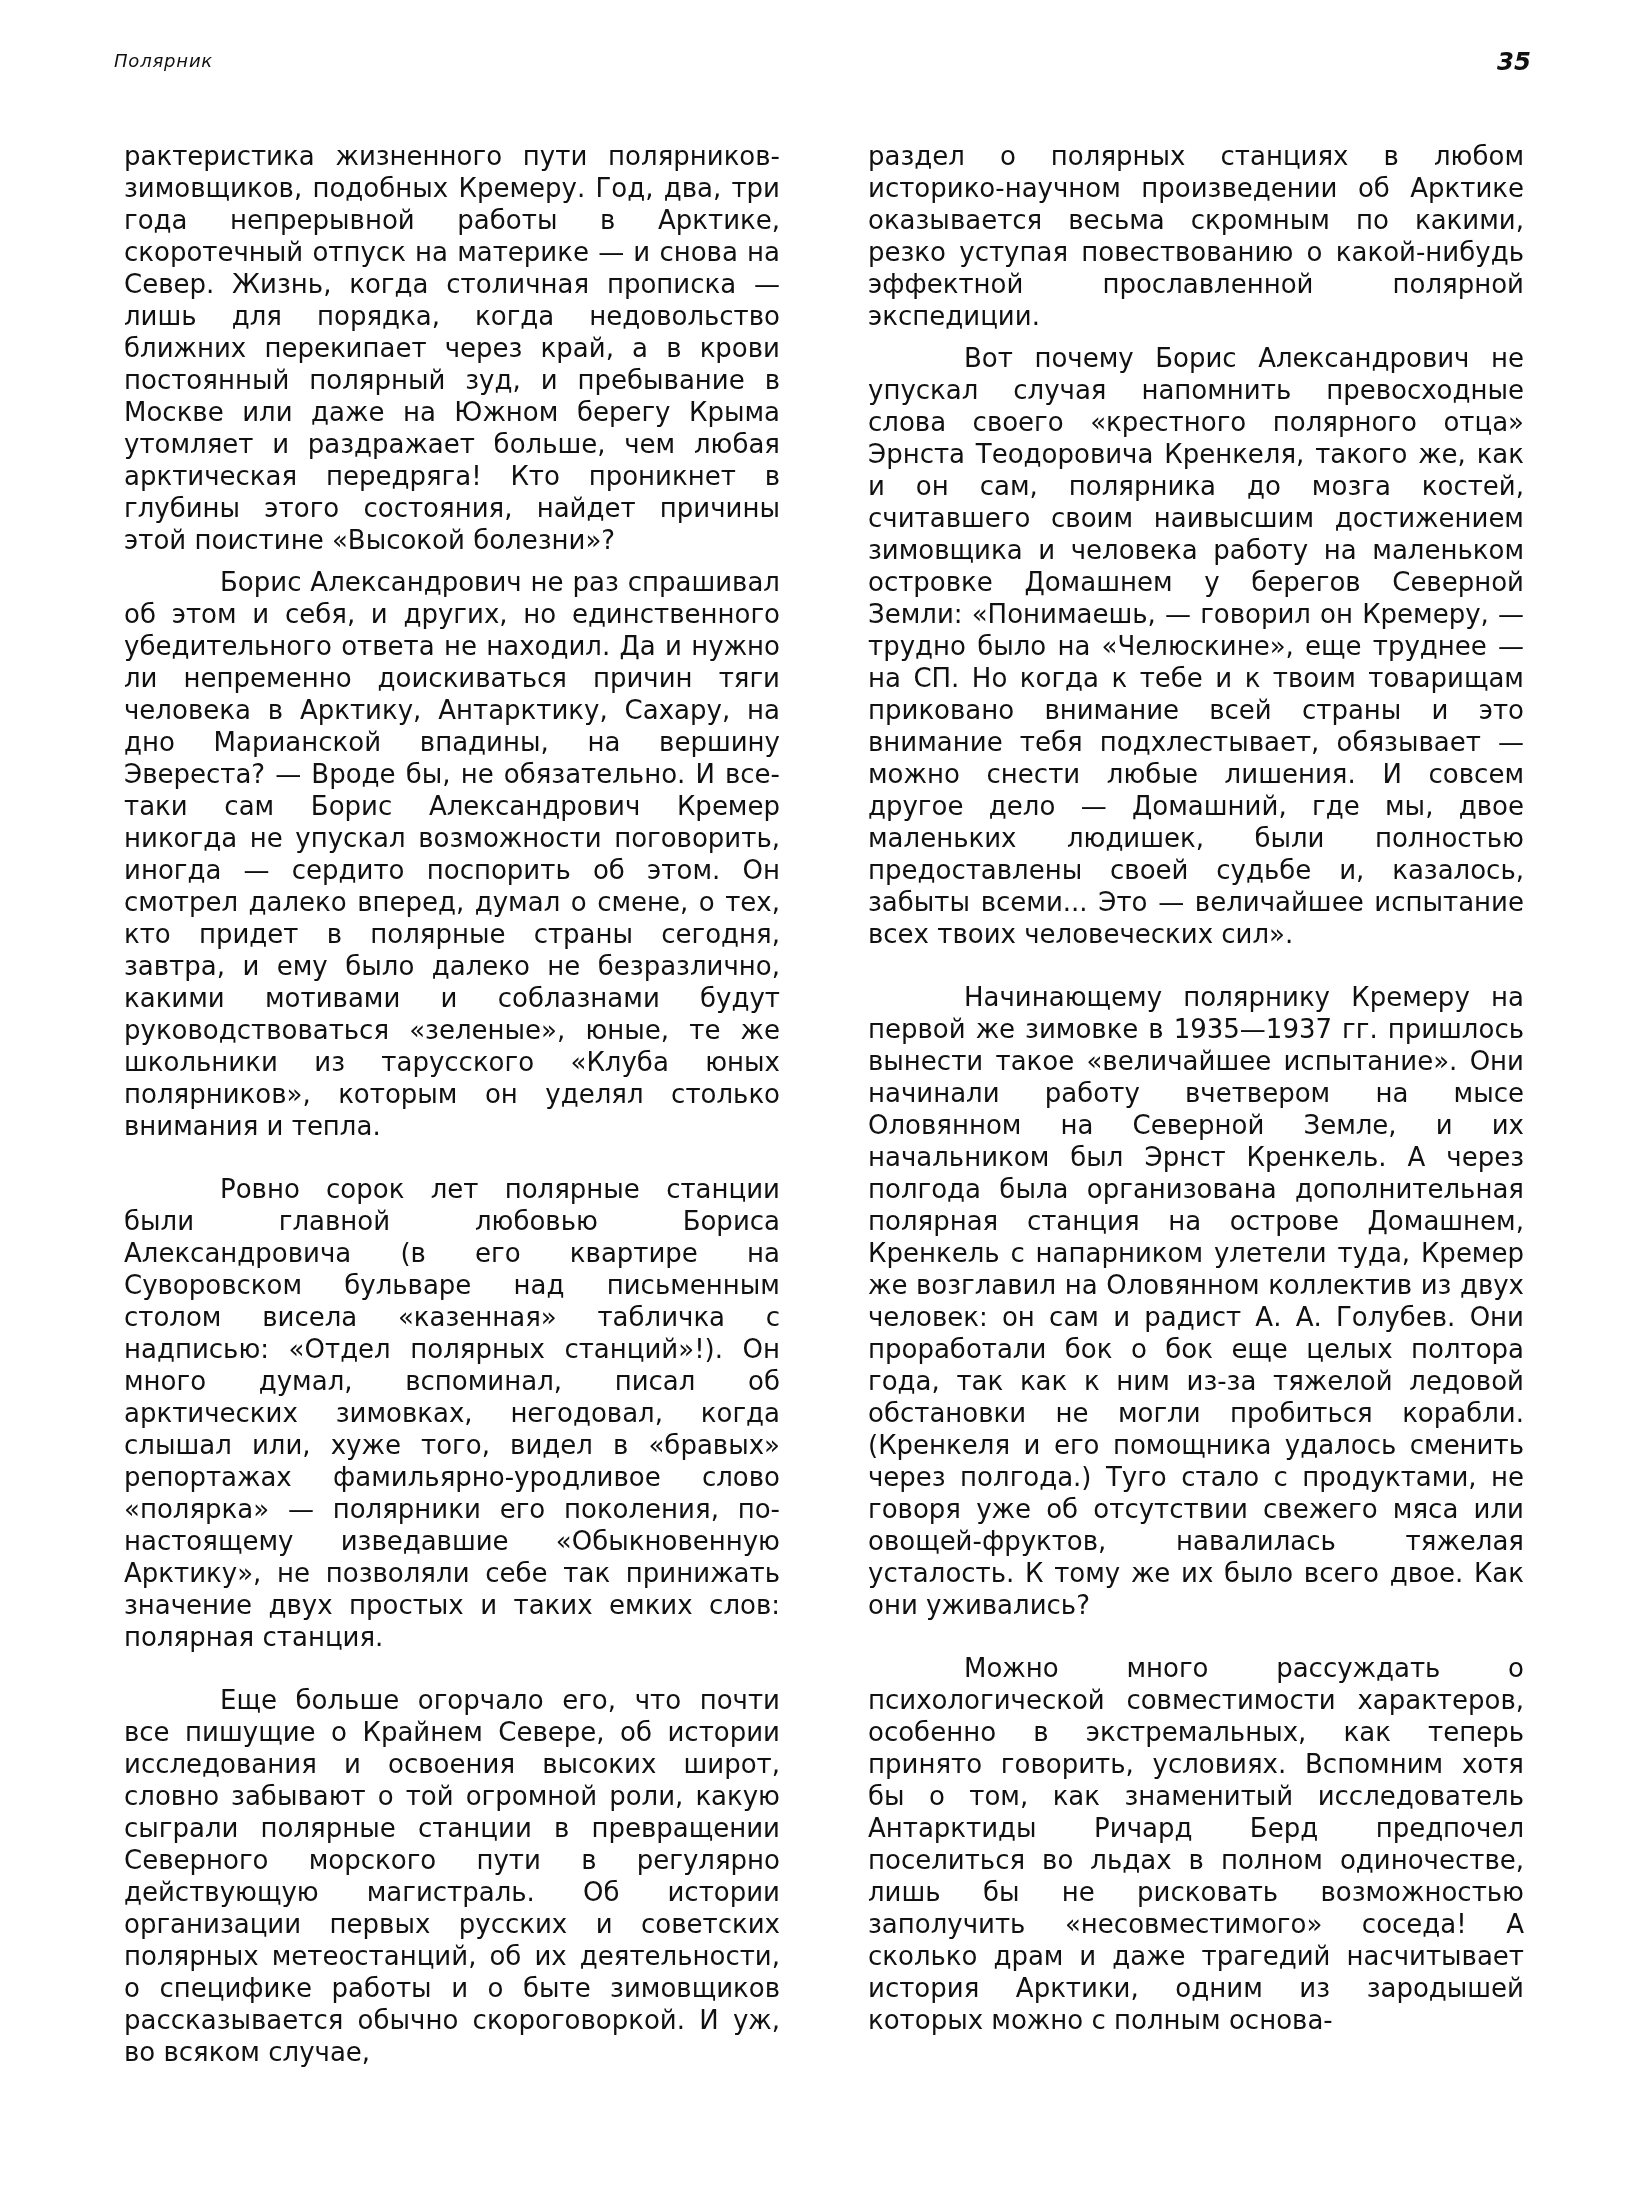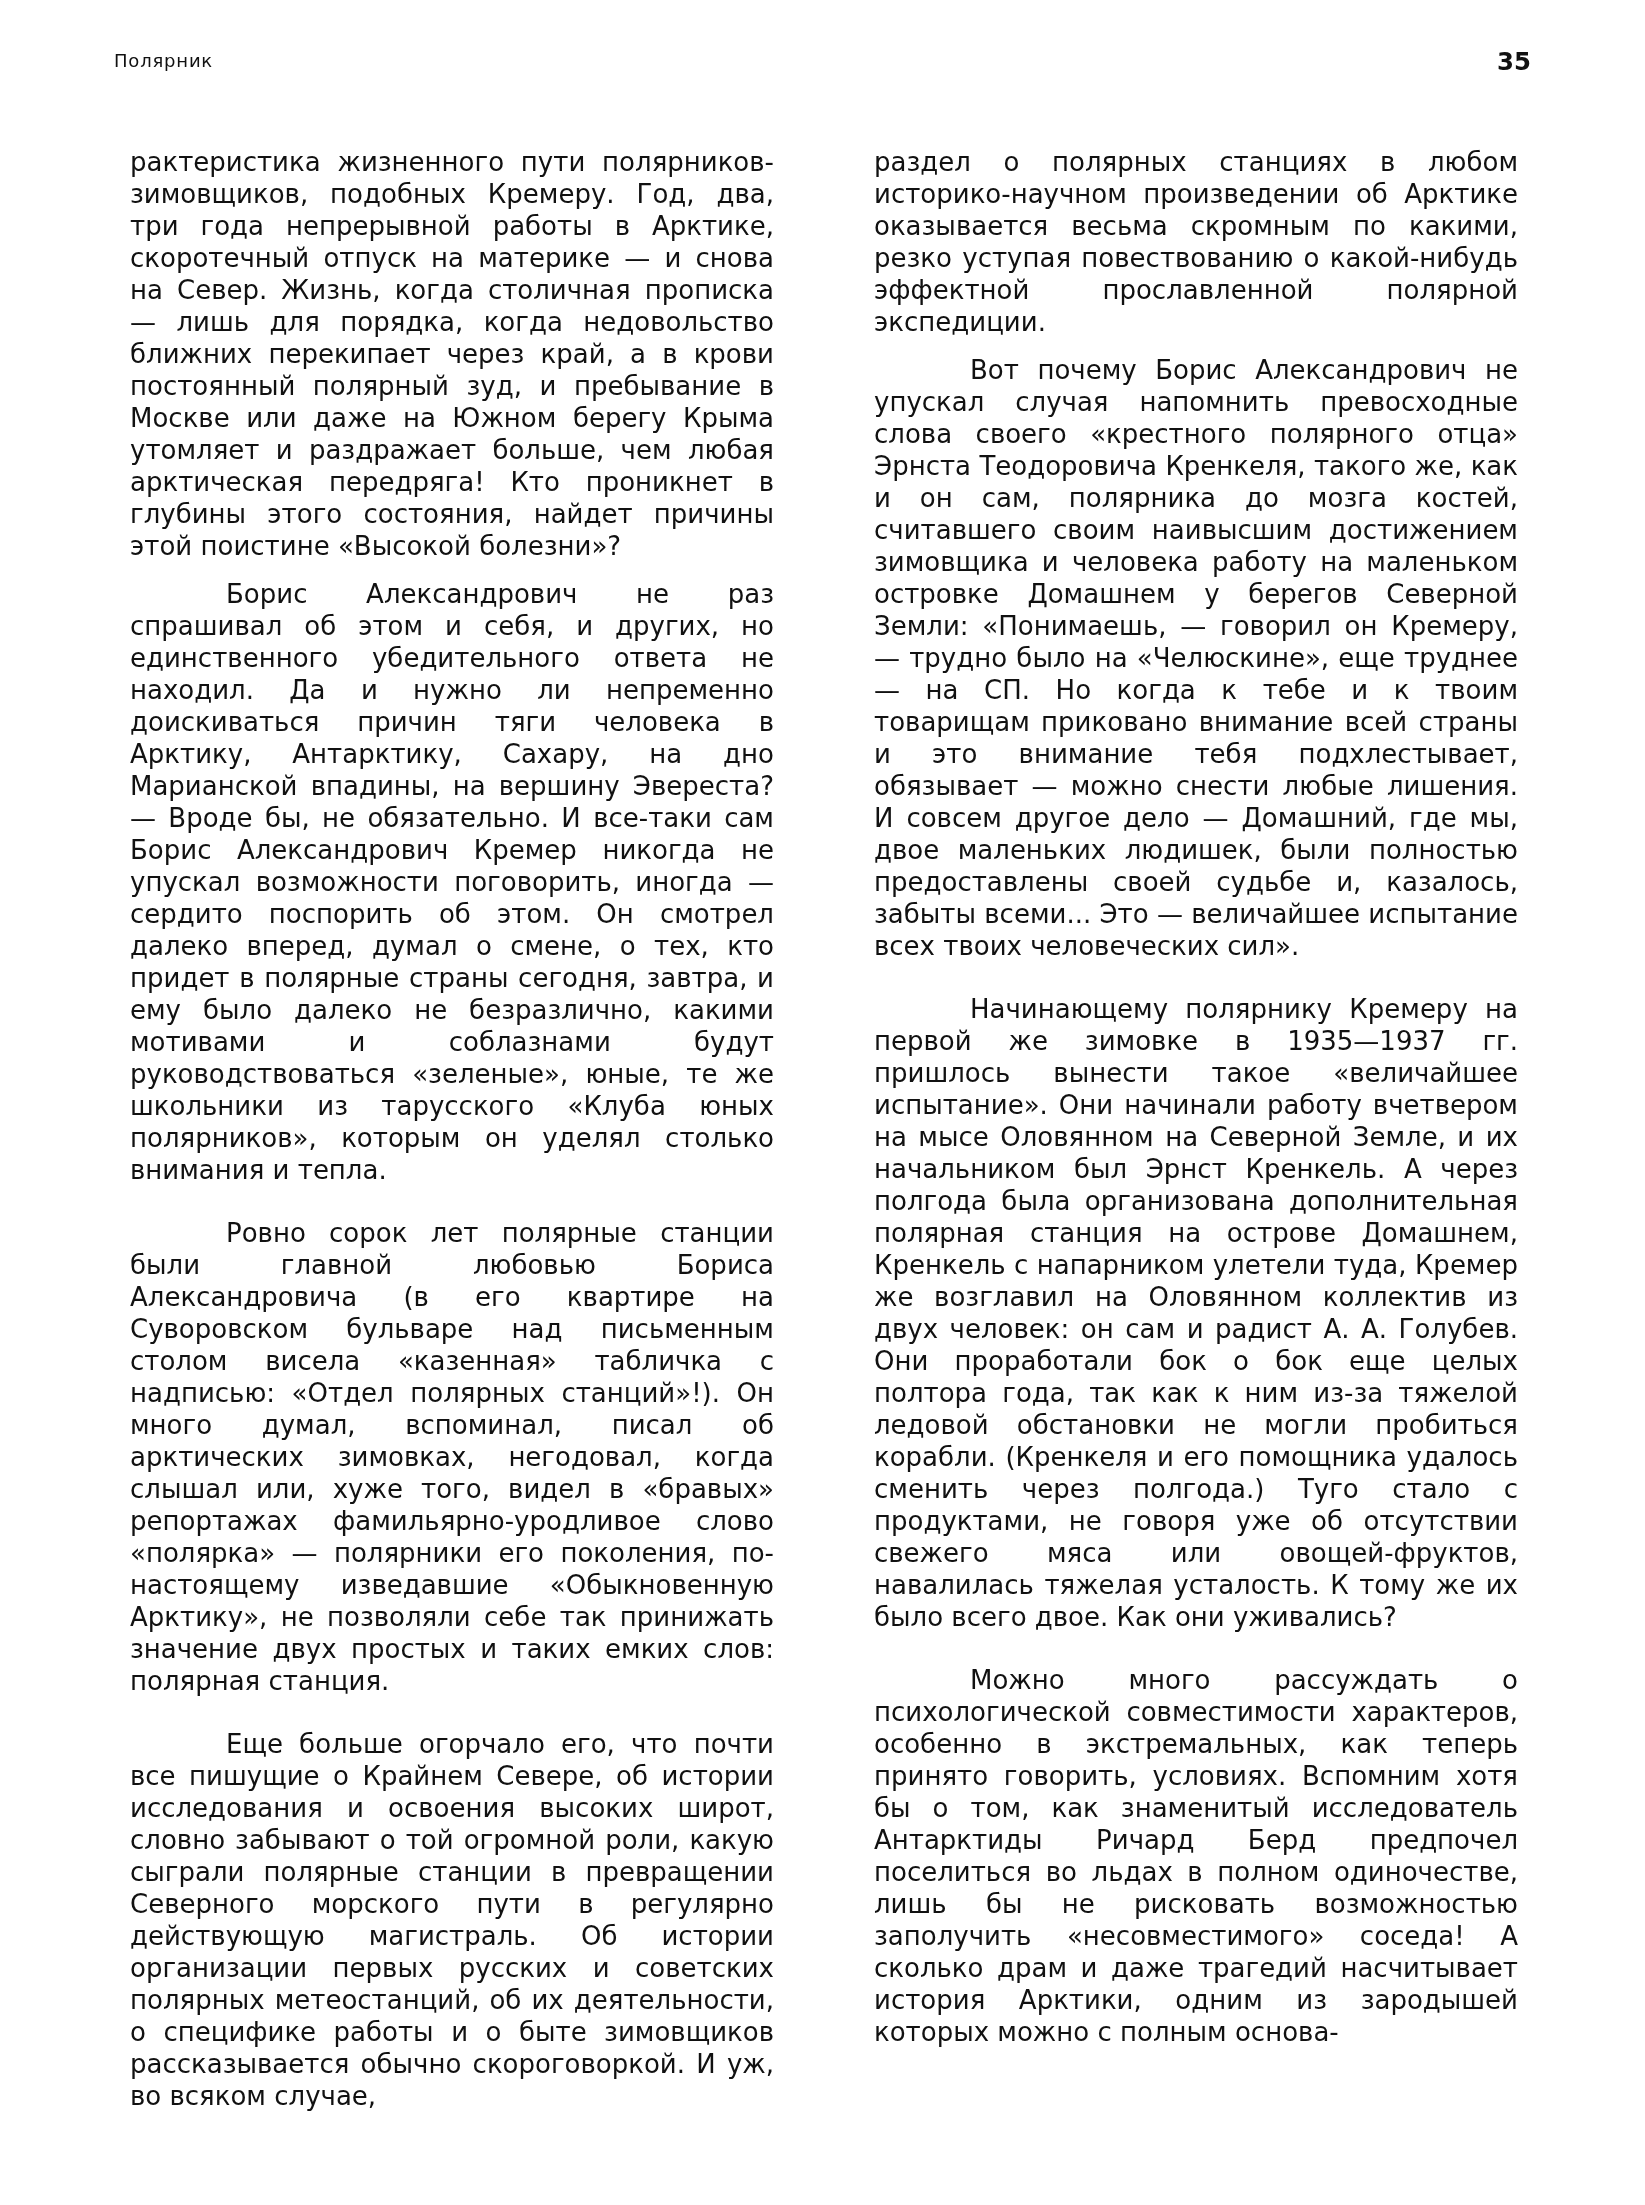--- a/index.html
+++ b/index.html
@@ -1,25 +1,25 @@
 <!DOCTYPE html>
 <html style="font-size:13px"><head>
 <meta charset="utf-8">
 <style>
   html, body { margin: 0; padding: 0; background: #ffffff; }
   body { width: 1645px; height: 2205px; position: relative; overflow: hidden;
          font-family: "DejaVu Sans", "Liberation Sans", sans-serif; color: #111; }
-  .header { position: absolute; top: 47px; left: 114px; right: 114px; height: 33px; }
+  .header { position: absolute; top: 47px; left: 114px; right: 114px; height: 33px; font-style: italic; }
   .running-title { position: absolute; left: 0; top: 3.3px; font-size: 18px; letter-spacing: 0.8px; }
   .page-number { position: absolute; right: 0; top: 0; font-size: 24.4px; font-weight: bold; }
   .column { position: absolute; top: 130px; width: 676px; font-size: 26px; line-height: 32px;
             text-align: justify; }
   .col-left { left: 114px; }
   .col-right { left: 858px; }
-  .column p { margin: 16px; text-indent: 0; }
+  .column p { margin: 10px; text-indent: 0; }
   .column p.indent { text-indent: 96px; }
   .column p.gap { margin-top: 31px; }
 </style>
 </head>
 <body>
 
 <div class="header">
   <span class="running-title">Полярник</span>
   <span class="page-number">35</span>
 </div>

